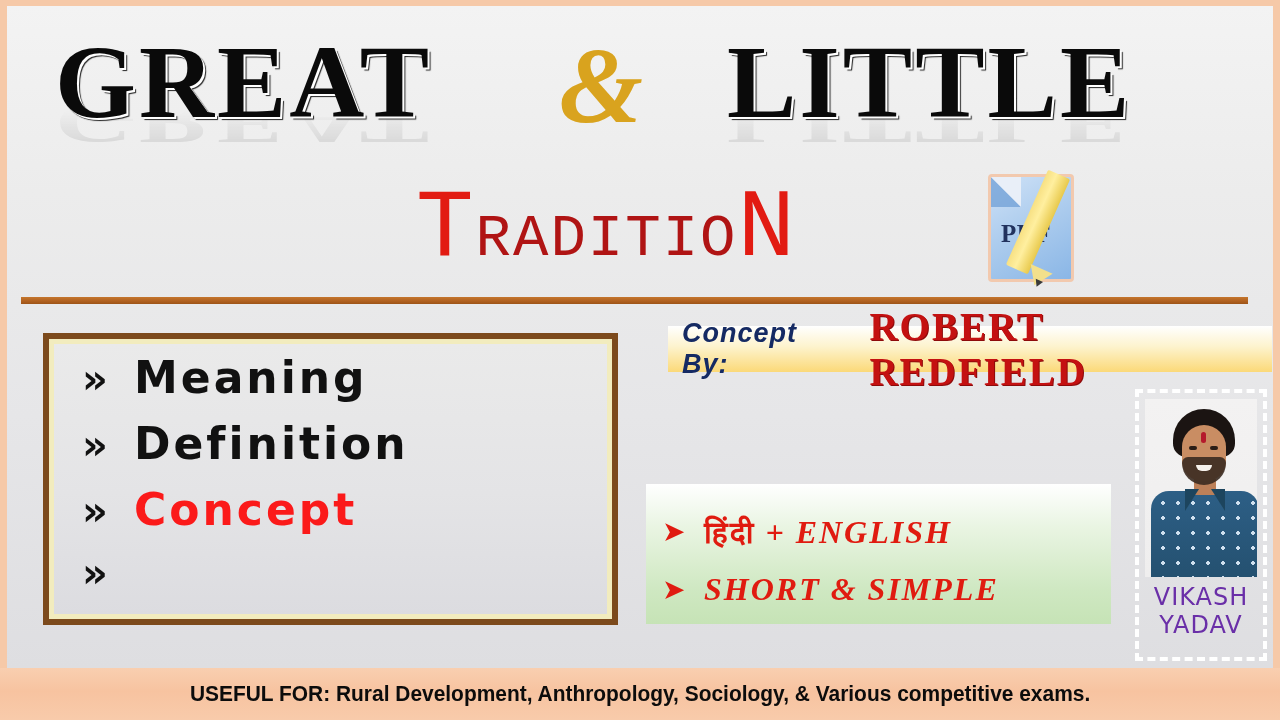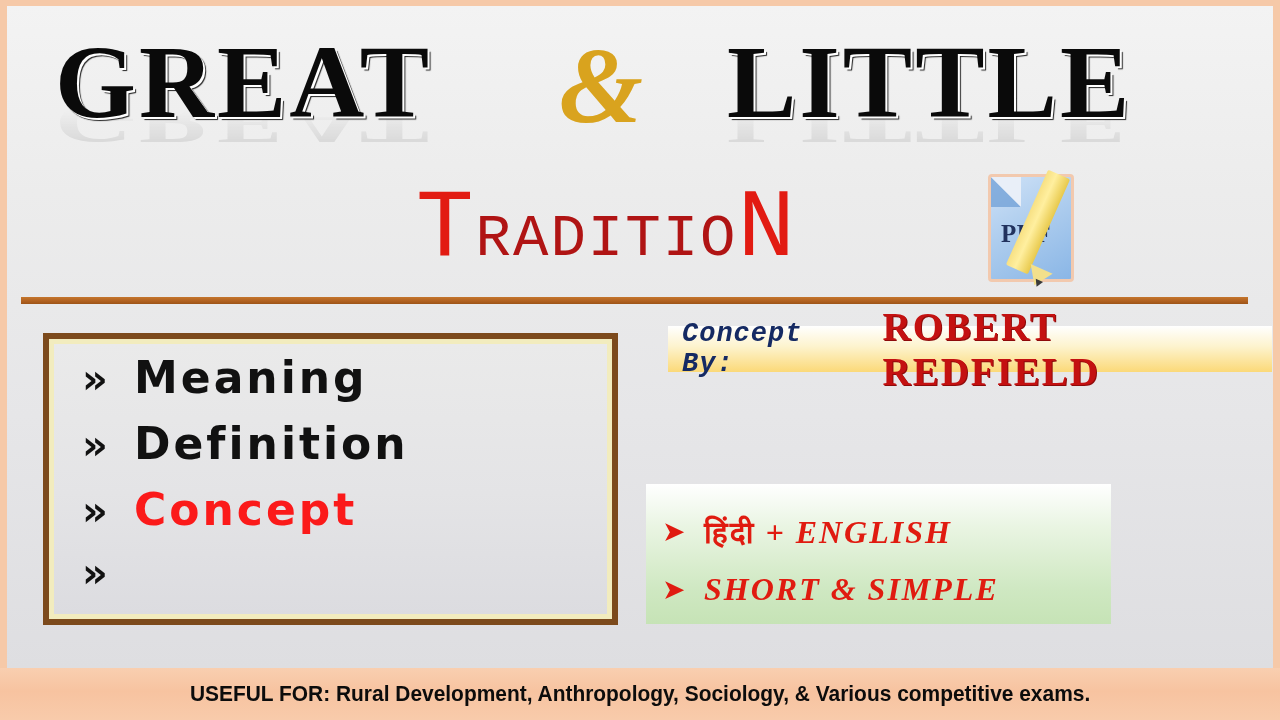--- a/index.html
+++ b/index.html
@@ -163,21 +163,21 @@
   .item-label.blue { color: #10276b; }
 
   
   #concept-banner {
     position: absolute; left: 661px; top: 320px;
     width: 604px; height: 46px;
     background: linear-gradient(180deg, #ffffff 0%, #fdf3cd 45%, #fbd978 100%);
     display: flex; align-items: center; padding-left: 14px;
   }
   #concept-by {
-    font-family: Liberation Mono, monospace;
+    font-family: Liberation Sans, sans-serif;
     font-style: italic; font-weight: 700;
     font-size: 27px; color: #152a63;
     letter-spacing: 1px;
     margin-right: 18px;
   }
   #concept-name {
     font-family: "Liberation Serif", "DejaVu Serif", serif;
     font-weight: 700; font-size: 39px;
     color: #c41111; letter-spacing: 2px;
     text-shadow: 1px 1px 0 #8d0b0b;
@@ -345,19 +345,38 @@
       <div class="green-row">
         <span class="arrow-bullet">➤</span>
         <span class="green-text"><span class="hi">हिंदी</span><span> + ENGLISH</span></span>
       </div>
       <div class="green-row">
         <span class="arrow-bullet">➤</span>
         <span class="green-text">SHORT &amp; SIMPLE</span>
       </div>
     </div>
 
+    <div id="photo-frame">
+      <div id="photo">
+        <div class="shirt"></div>
+        <div class="neck"></div>
+        <div class="collar-l"></div>
+        <div class="collar-r"></div>
+        <div class="hair"></div>
+        <div class="face"></div>
+        <div class="tilak"></div>
+        <div class="eye-l"></div>
+        <div class="eye-r"></div>
+        <div class="beard"></div>
+        <div class="smile"></div>
+      </div>
+      <div id="photo-name">
+        <div>VIKASH</div>
+        <div>YADAV</div>
+      </div>
+    </div>
 
   </div>
 
   <div id="bottom-banner">
     <span id="bottom-text">USEFUL FOR: Rural Development, Anthropology, Sociology, &amp; Various competitive exams.</span>
   </div>
 </div>
 
 </body></html>

